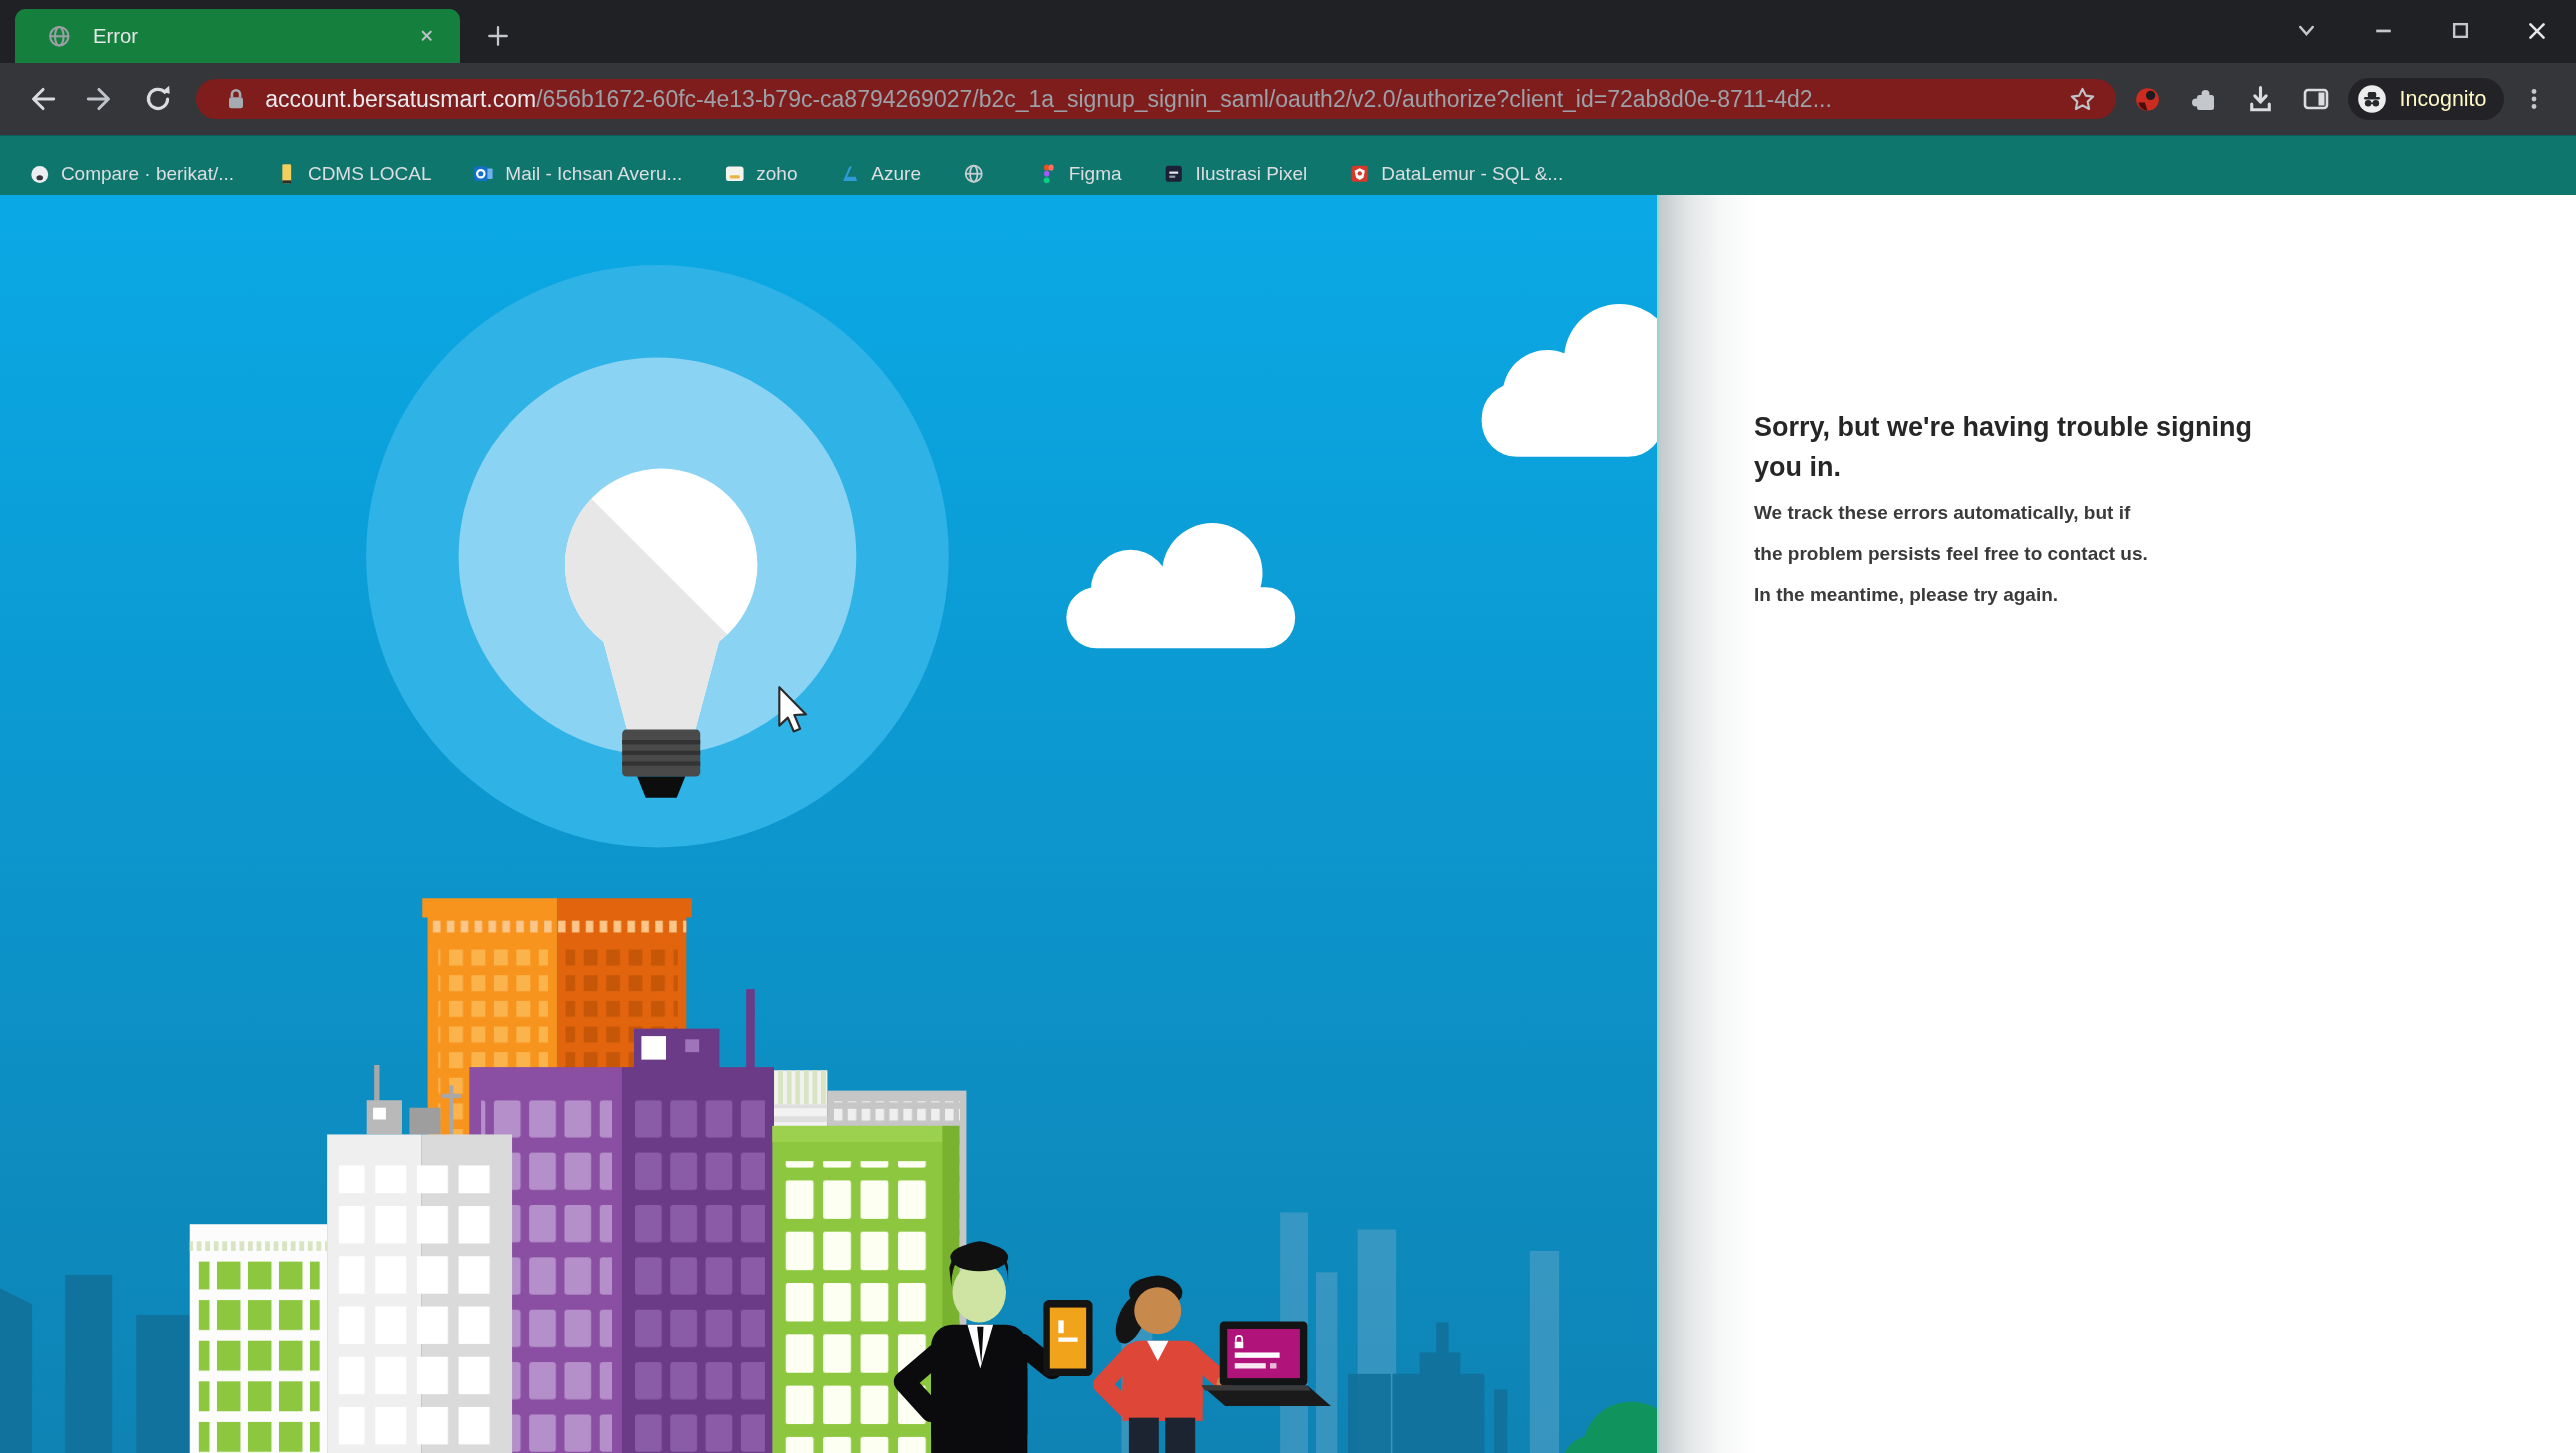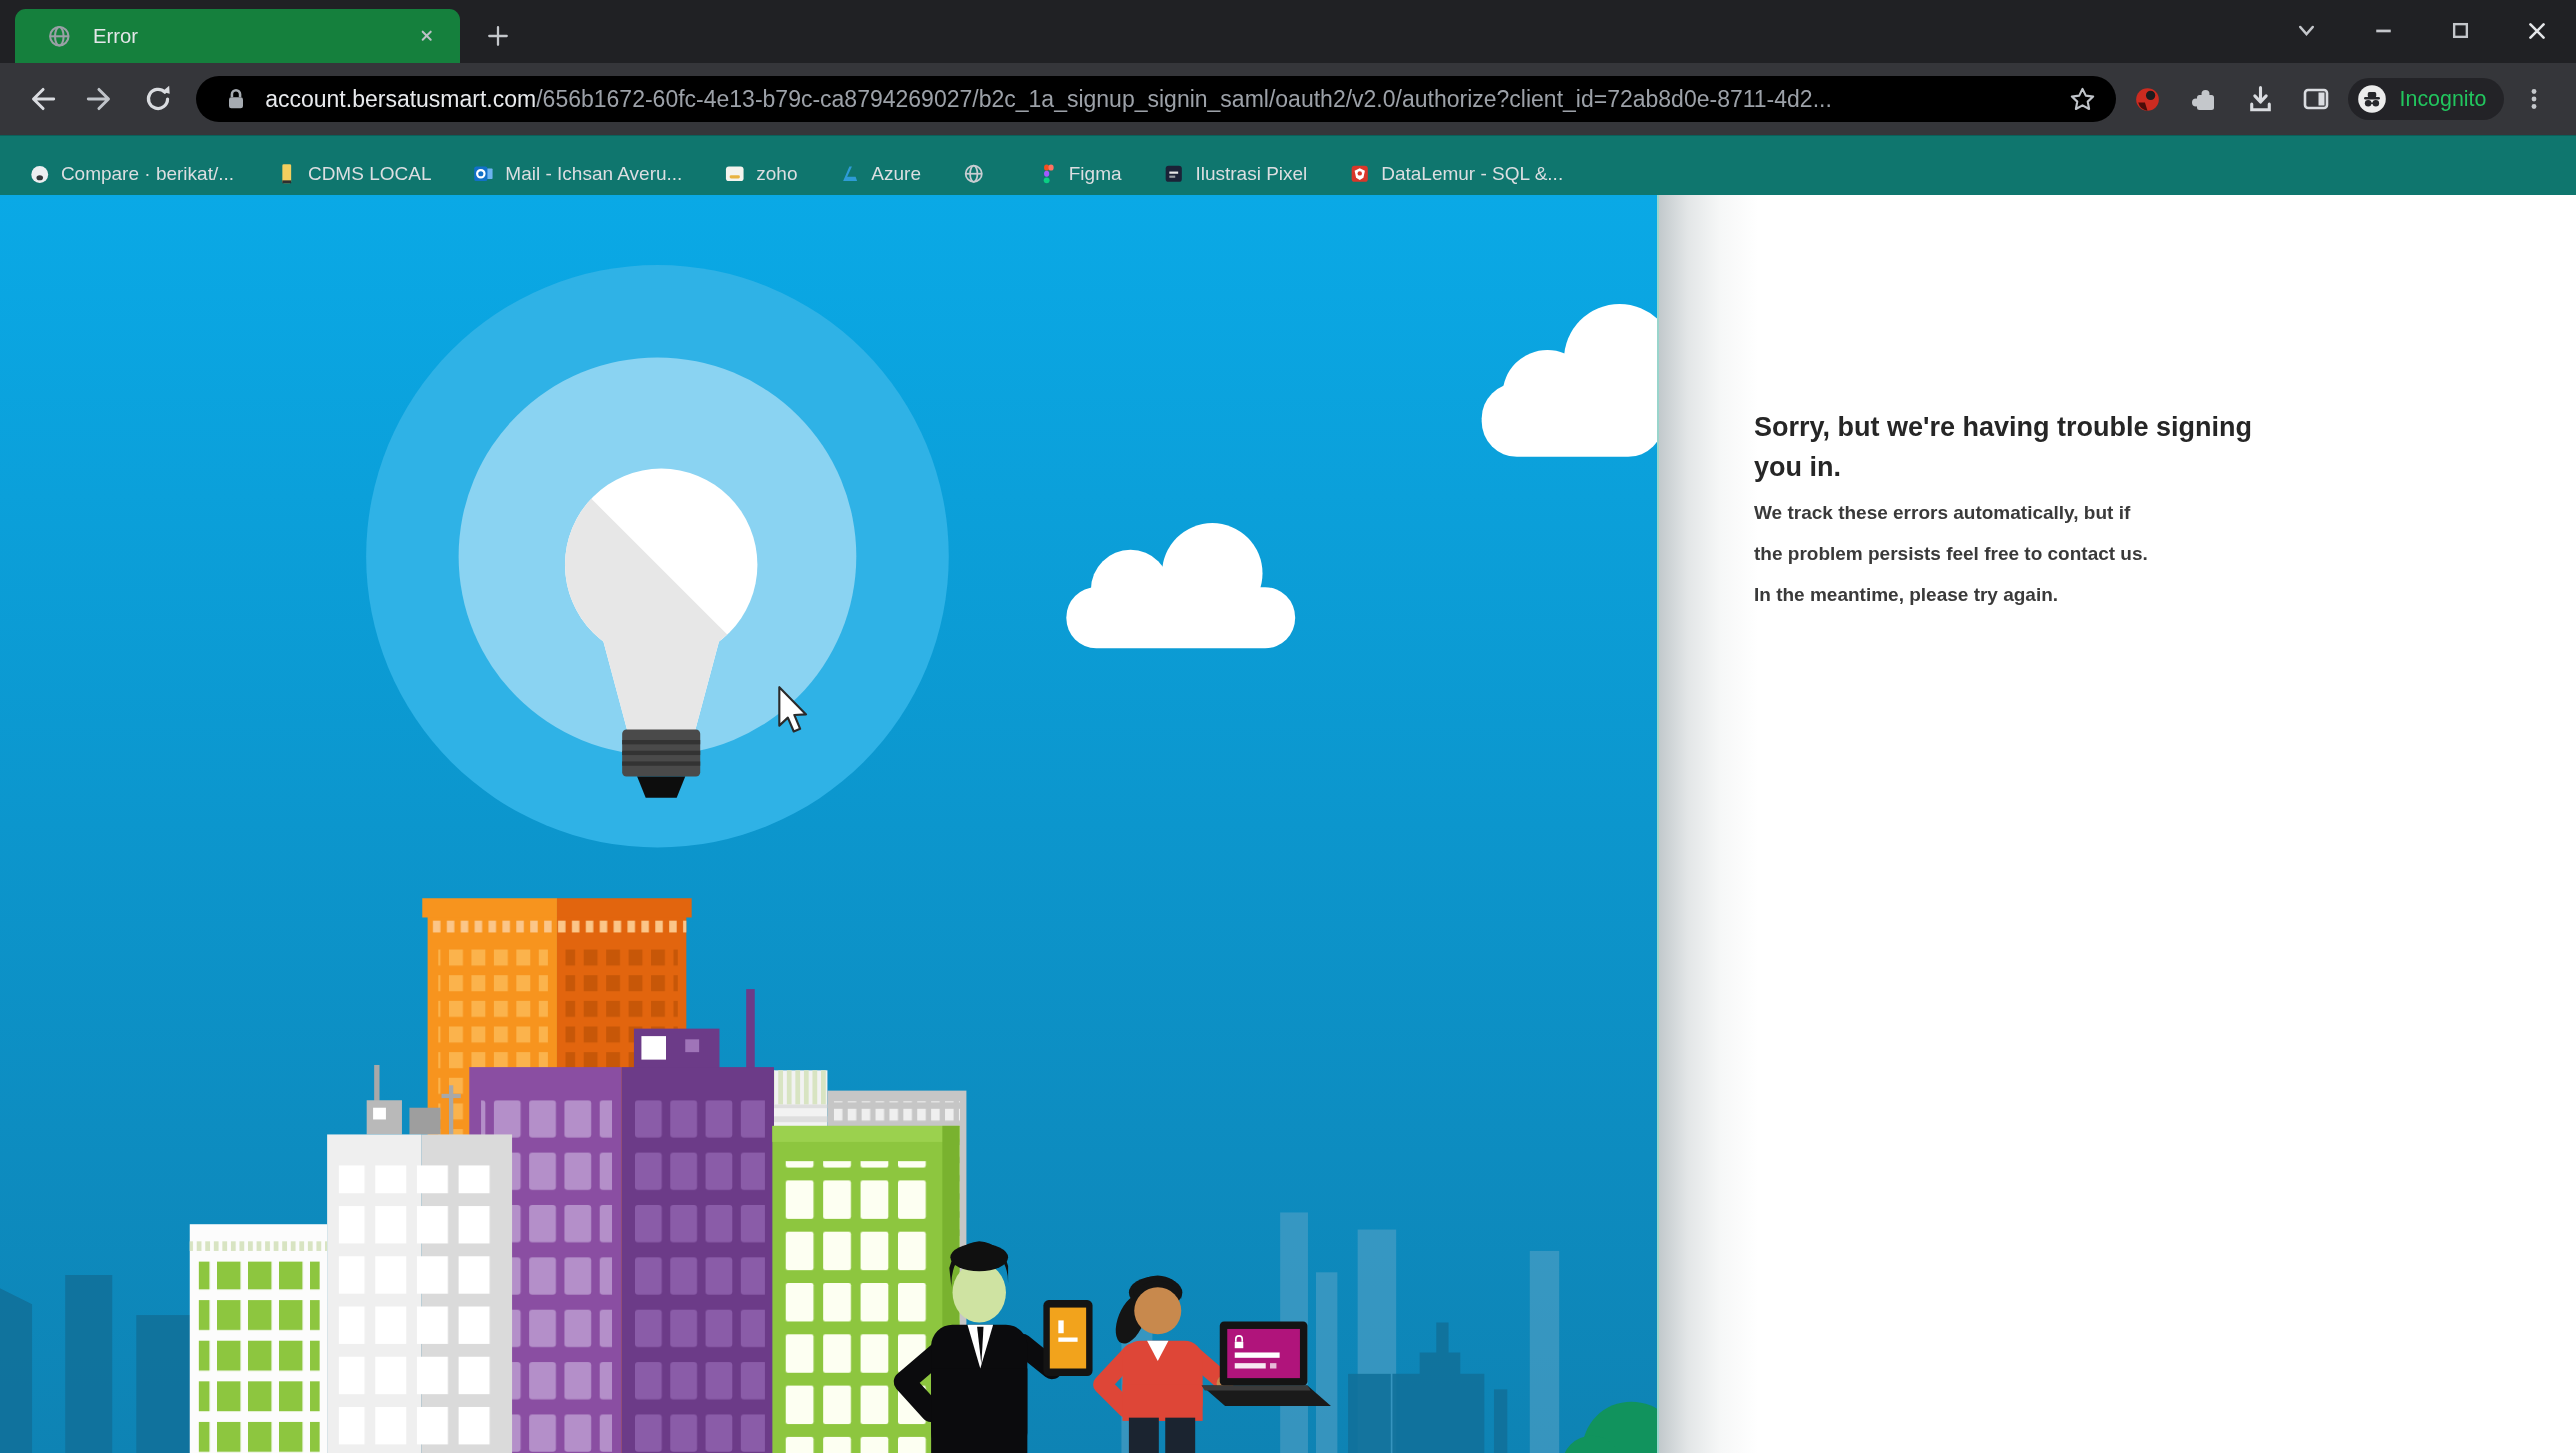--- a/index.html
+++ b/index.html
@@ -15,31 +15,31 @@
   .tab-close { width:30px; height:30px; display:flex; align-items:center; justify-content:center; border-radius:50%; }
   .newtab-btn { position:absolute; left:480px; top:18px; width:35px; height:35px; display:flex; align-items:center; justify-content:center; border-radius:50%; }
   .wctrls { position:absolute; right:9.6px; top:5.3px; height:51px; display:flex; align-items:center; gap:40px; padding-right:10.7px; }
   .wbtn { width:37px; height:37px; display:flex; align-items:center; justify-content:center; }
 
   .toolbar { position:absolute; left:0; top:63px; width:2576px; height:72px; background:#35363A; display:flex; align-items:center; }
   .nav-btn { width:46px; height:46px; display:flex; align-items:center; justify-content:center; border-radius:50%; flex:0 0 auto; }
   .nav-btn.back { margin-left:19px; }
   .nav-btn.fwd { margin-left:11.8px; }
   .nav-btn.reload { margin-left:11.8px; }
-  .omnibox { margin-left:15px; width:1920px; height:46px; background:#000000; border-radius:25px;
+  .omnibox { margin-left:15px; width:1920px; height:40px; background:#7f1d1d; border-radius:25px;
              display:flex; align-items:center; padding:0 18px; flex:0 0 auto; }
   .omni-lock { width:28px; height:28px; margin-left:8.6px; flex:0 0 auto; }
   .omni-text { margin-left:15px; font-size:23px; white-space:nowrap; overflow:hidden; flex:1 1 auto; }
   .omni-text .domain { color:#E8EAED; }
   .omni-text .path { color:#9CA1A8; }
   .omni-star { width:31px; height:31px; margin-left:10.7px; flex:0 0 auto; }
   .ext-area { display:flex; align-items:center; margin-left:14px; gap:20.3px; }
   .ext-btn { width:36px; height:36px; display:flex; align-items:center; justify-content:center; }
   .incog-chip { margin-left:14px; height:42px; background:#232327; border-radius:21.4px; display:flex; align-items:center; padding:0 18px 0 6.4px; gap:10.7px; }
-  .incog-chip .label { font-size:21.4px; color:#22c55e; white-space:nowrap; }
+  .incog-chip .label { font-size:21.4px; color:#fef9c3; white-space:nowrap; }
   .menu-btn { width:35px; height:35px; margin-left:11.8px; display:flex; align-items:center; justify-content:center; }
 
   .bookmarks { position:absolute; left:0; top:135px; width:2576px; height:60px; background:#0f766e;
                border-top:1.1px solid rgba(0,0,0,.18); box-shadow:0 1.6px 0 rgba(0,0,0,.35);
                display:flex; align-items:flex-end; gap:28px; padding-left:21.4px; }
   .bm { display:flex; align-items:center; gap:9.6px; height:43px; padding:0 6.4px; border-radius:7.5px; }
   .bm .bm-label { font-size:19px; color:#DCDEE1; white-space:nowrap; }
   .bm-ico { width:23.5px; height:23.5px; flex:0 0 auto; }
 
   

